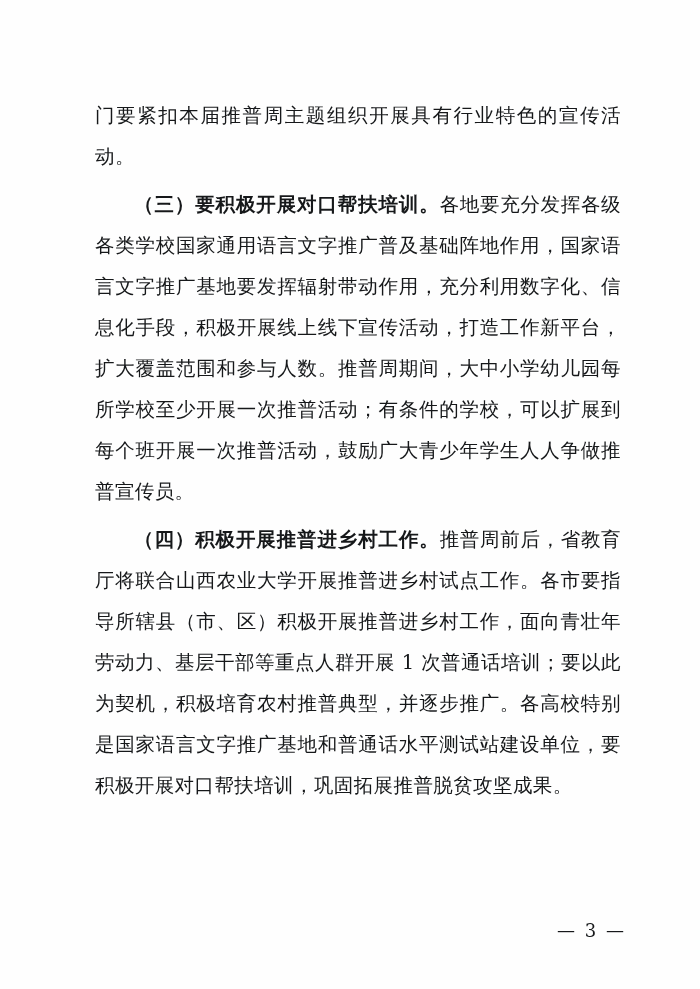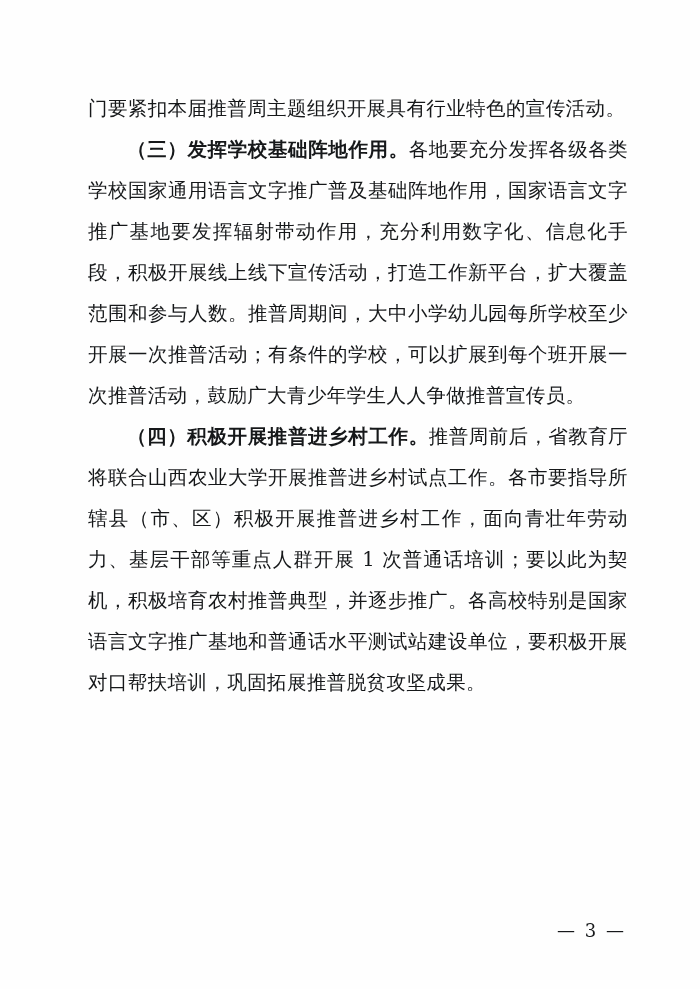--- a/index.html
+++ b/index.html
@@ -24,21 +24,21 @@
   }
   .doc-body {
     font-size: 19.5px;
     line-height: 41px;
     letter-spacing: 0.4px;
     text-align: justify;
     text-justify: inter-ideograph;
     color: #16181a;
   }
   .para {
-    margin: 0;
+    margin: 7px;
     text-indent: 0;
   }
   .para + .para {
     margin-top: 0px;
   }
   .indent2 {
     text-indent: 2em;
   }
   .bold-run {
     font-weight: bold;
@@ -60,21 +60,21 @@
 <div class="page">
 
   <div class="doc-body">
 
     <p class="para">
       <span>门要紧扣本届推普周主题组织开展具有行业特色的宣传活动。</span>
     </p>
 
 
     <p class="para indent2">
-      <span class="bold-run">（三）发挥学校基础阵地作用。</span><span>各地要充分发挥各级各类学校国家通用语言文字推广普及基础阵地作用，国家语言文字推广基地要发挥辐射带动作用，充分利用数字化、信息化手段，积极开展线上线下宣传活动，打造工作新平台，扩大覆盖范围和参与人数。推普周期间，大中小学幼儿园每所学校至少开展一次推普活动；有条件的学校，可以扩展到每个班开展一次推普活动，鼓励广大青少年学生人人争做推普宣传员。</span>
+      <span class="bold-run">（三）要积极开展对口帮扶培训。</span><span>各地要充分发挥各级各类学校国家通用语言文字推广普及基础阵地作用，国家语言文字推广基地要发挥辐射带动作用，充分利用数字化、信息化手段，积极开展线上线下宣传活动，打造工作新平台，扩大覆盖范围和参与人数。推普周期间，大中小学幼儿园每所学校至少开展一次推普活动；有条件的学校，可以扩展到每个班开展一次推普活动，鼓励广大青少年学生人人争做推普宣传员。</span>
     </p>
 
     <p class="para indent2">
       <span class="bold-run">（四）积极开展推普进乡村工作。</span><span>推普周前后，省教育厅将联合山西农业大学开展推普进乡村试点工作。各市要指导所辖县（市、区）积极开展推普进乡村工作，面向青壮年劳动力、基层干部等重点人群开展 1 次普通话培训；要以此为契机，积极培育农村推普典型，并逐步推广。各高校特别是国家语言文字推广基地和普通话水平测试站建设单位，要积极开展对口帮扶培训，巩固拓展推普脱贫攻坚成果。</span>
     </p>
 
   </div>
 
   <div class="page-number">— 3 —</div>
 

